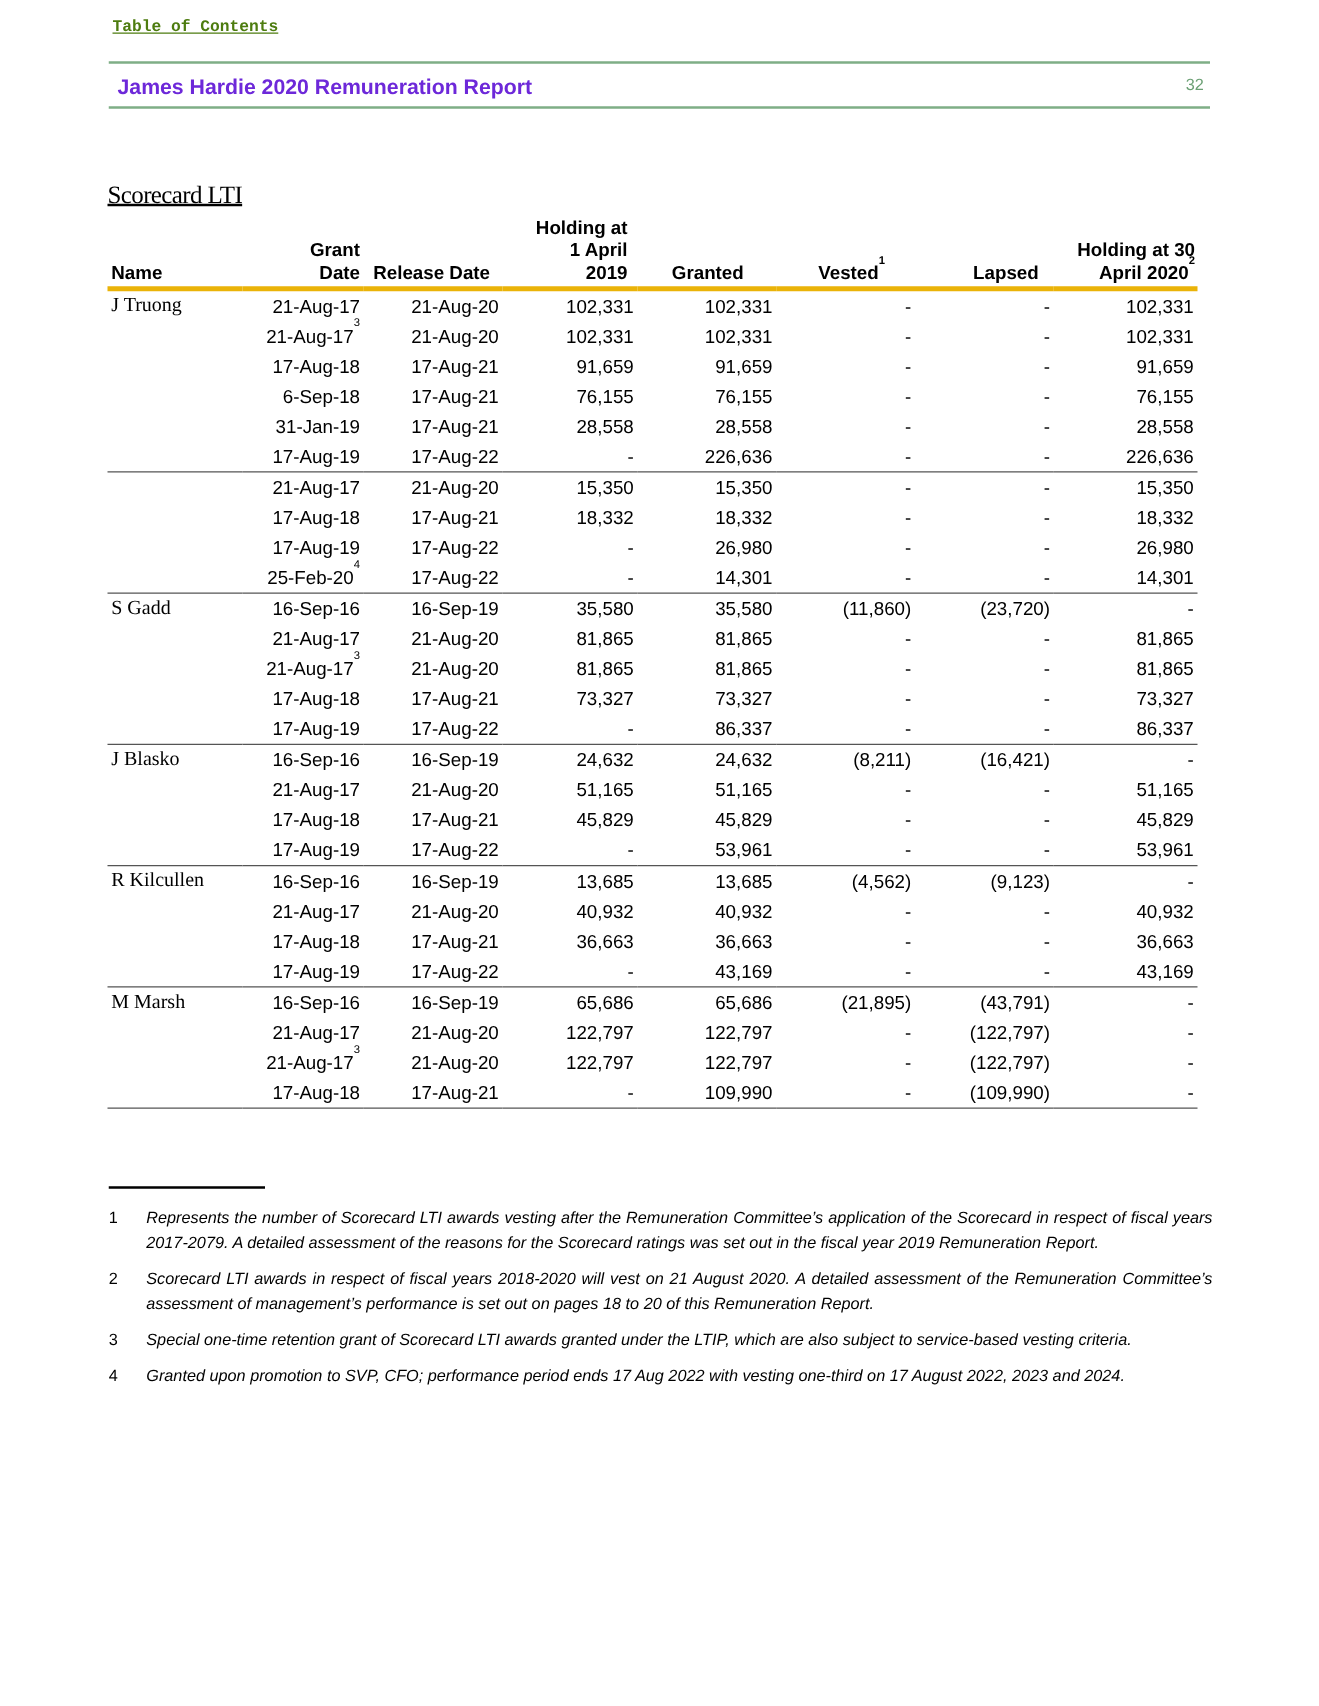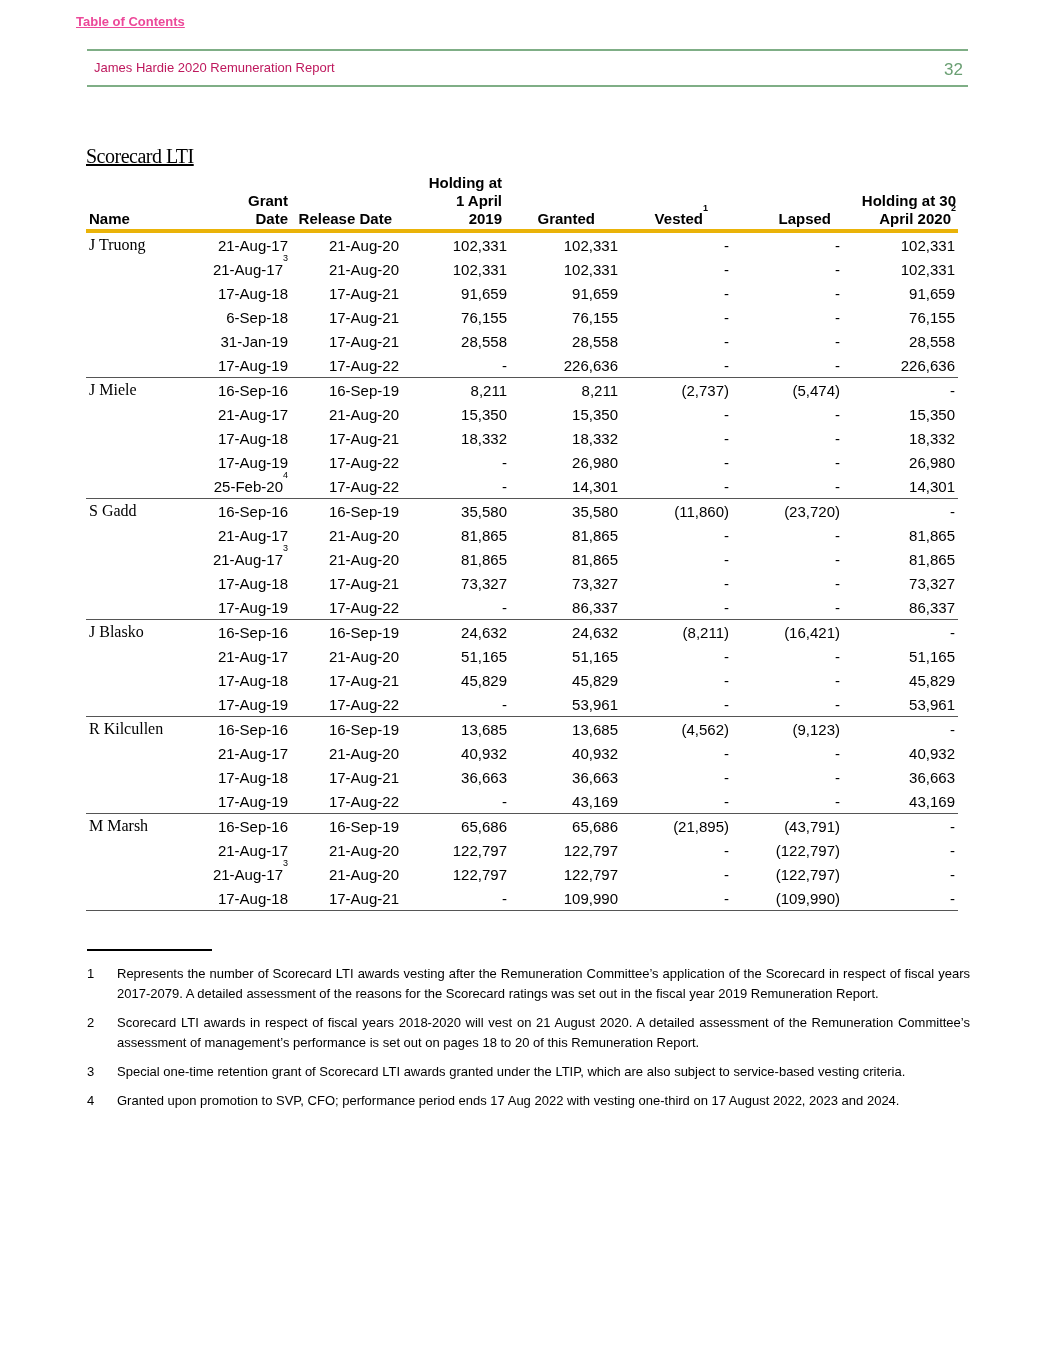--- a/index.html
+++ b/index.html
@@ -1,22 +1,22 @@
 <!DOCTYPE html>
 <html><head>
 <meta charset="utf-8">
 <style>
   html, body { margin: 0; padding: 0; background: #ffffff; }
   body { width: 1055px; height: 1365px; position: relative; overflow: hidden; font-family: "Liberation Sans", sans-serif; color: #000; }
-  .toc-link { position: absolute; left: 76px; top: 14px; font-family: Liberation Sans, sans-serif; font-weight: bold; font-size: 13px; color: #ec4899; text-decoration: underline; cursor: pointer; }
+  .toc-link { position: absolute; left: 90px; top: 14px; font-family: Liberation Mono, monospace; font-weight: bold; font-size: 13px; color: #4d7c0f; text-decoration: underline; cursor: pointer; }
   .hdr-rule { position: absolute; left: 87px; width: 881px; height: 2px; background: #7fae86; }
   .hdr-rule.top { top: 49px; }
   .hdr-rule.bottom { top: 85px; }
-  .hdr-title { position: absolute; left: 94px; top: 60px; font-size: 13px; font-weight: normal; color: #be185d; }
-  .hdr-page { position: absolute; right: 92px; top: 60px; font-size: 17px; color: #6a9f73; }
+  .hdr-title { position: absolute; left: 94px; top: 60px; font-size: 17px; font-weight: bold; color: #6d28d9; }
+  .hdr-page { position: absolute; right: 92px; top: 60px; font-size: 13px; color: #6a9f73; }
   .section-title { position: absolute; left: 86px; top: 145px; font-family: "Liberation Serif", serif; font-size: 20px; text-decoration: underline; letter-spacing: -0.5px; }
 
   table.lti { position: absolute; left: 86px; top: 174px; width: 872px; border-collapse: collapse; font-size: 15px; }
   table.lti col.c-name { width: 108px; }
   table.lti col.c-grant { width: 97px; }
   table.lti col.c-release { width: 111px; }
   table.lti col.c-hold19 { width: 108px; }
   table.lti col.c-granted { width: 111px; }
   table.lti col.c-vested { width: 111px; }
   table.lti col.c-lapsed { width: 111px; }
@@ -33,21 +33,21 @@
   td.la { padding-right: 12px; }
   td.h20 { padding-right: 8px; }
   tr.last td { border-bottom: 1.5px solid #555; }
   sup { font-size: 9px; vertical-align: top; position: relative; top: -3px; line-height: 0; }
   th sup { top: -2px; }
 
   .fn-rule { position: absolute; left: 87px; top: 949px; width: 125px; height: 2px; background: #000; }
   .footnotes { position: absolute; left: 87px; top: 964px; width: 883px; font-size: 13px; line-height: 20px; }
   .fn { display: flex; margin-bottom: 9px; }
   .fn-num { width: 30px; flex: 0 0 30px; }
-  .fn-text { flex: 1; text-align: justify; }
+  .fn-text { flex: 1; text-align: justify; font-style: italic; }
 </style>
 </head>
 <body>
 
 <a class="toc-link">Table of Contents</a>
 
 <div class="hdr-rule top"></div>
 <div class="hdr-title">James Hardie 2020 Remuneration Report</div>
 <div class="hdr-page">32</div>
 <div class="hdr-rule bottom"></div>
@@ -132,30 +132,20 @@
         <td class="name l"></td>
         <td class="r"><span>17-Aug-19</span></td>
         <td class="r rel">17-Aug-22</td>
         <td class="r h19">-</td>
         <td class="r gr">226,636</td>
         <td class="r ve">-</td>
         <td class="r la">-</td>
         <td class="r h20">226,636</td>
       </tr>
       <tr>
-        <td class="name l">J Miele</td>
-        <td class="r"><span>16-Sep-16</span></td>
-        <td class="r rel">16-Sep-19</td>
-        <td class="r h19">8,211</td>
-        <td class="r gr">8,211</td>
-        <td class="r ve">(2,737)</td>
-        <td class="r la">(5,474)</td>
-        <td class="r h20">-</td>
-      </tr>
-      <tr>
         <td class="name l"></td>
         <td class="r"><span>21-Aug-17</span></td>
         <td class="r rel">21-Aug-20</td>
         <td class="r h19">15,350</td>
         <td class="r gr">15,350</td>
         <td class="r ve">-</td>
         <td class="r la">-</td>
         <td class="r h20">15,350</td>
       </tr>
       <tr>

